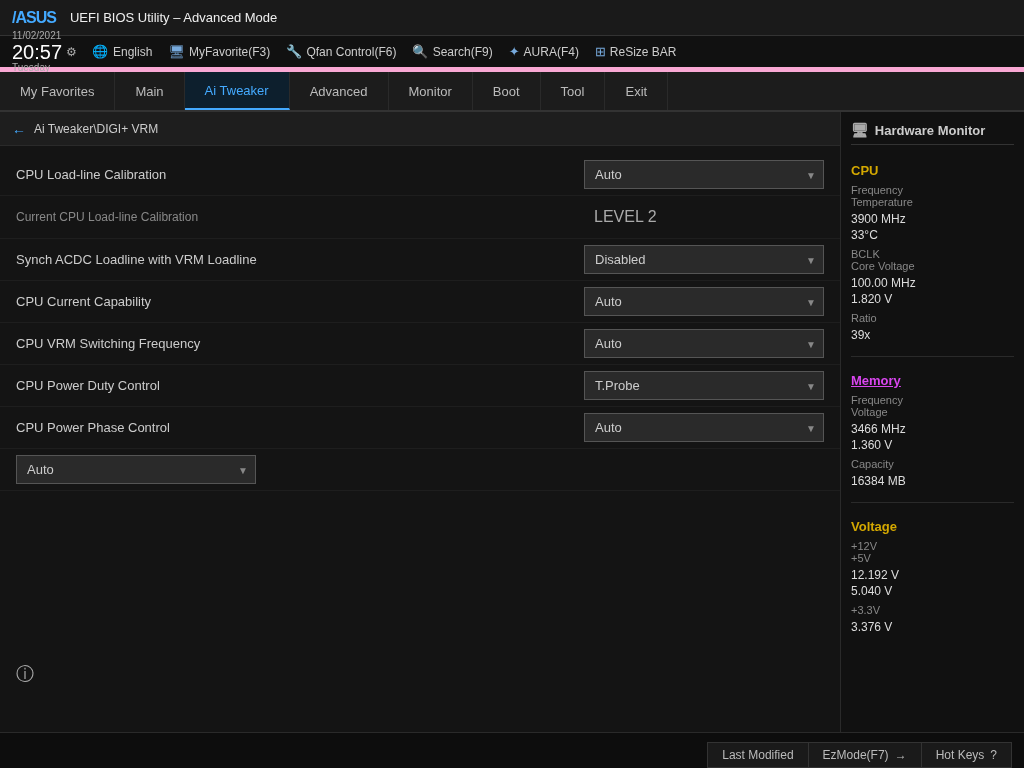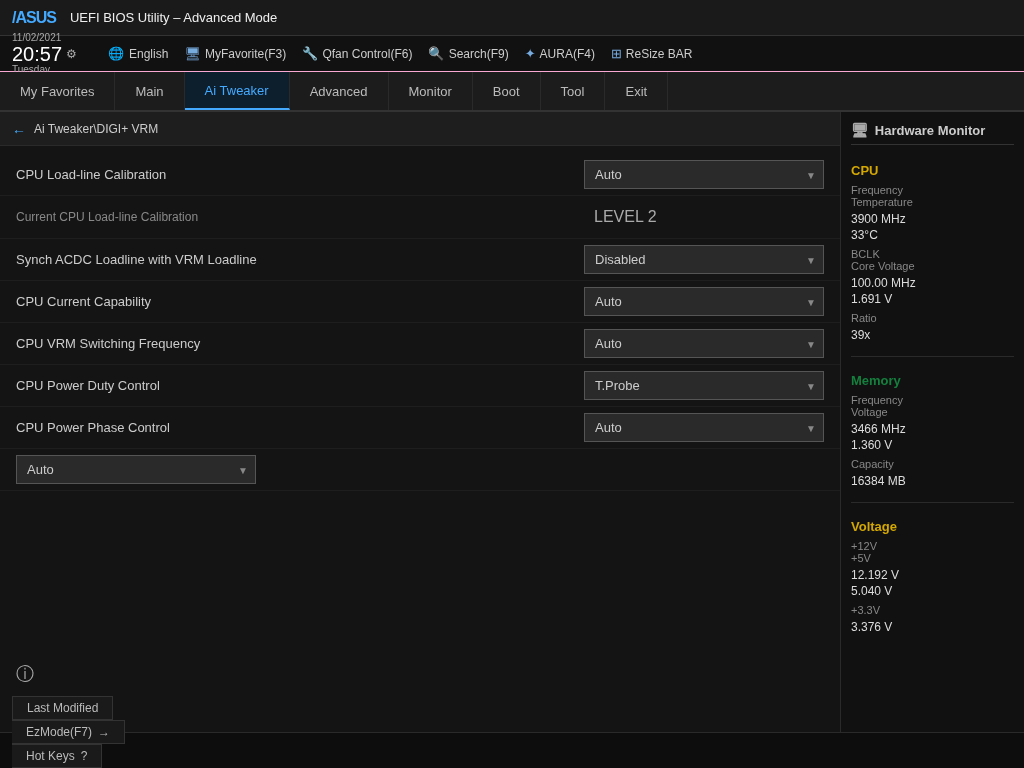--- a/index.html
+++ b/index.html
@@ -52,22 +52,22 @@
       font-weight: normal;
     }
 
     
     .statusbar {
       background: #111;
       height: 36px;
       display: flex;
       align-items: center;
       padding: 0 12px;
-      gap: 16px;
-      border-bottom: 1px solid #f9a8d4;
+      gap: 0;
+      border-bottom: 5px solid #f9a8d4;
       position: relative;
       z-index: 10;
     }
 
     .datetime-block {
       display: flex;
       flex-direction: column;
       margin-right: 16px;
     }
 
@@ -270,21 +270,21 @@
       font-size: 14px;
     }
 
     .section-title {
       color: #d4a800;
       font-size: 13px;
       font-weight: bold;
       margin: 8px 0 6px 0;
     }
 
-    .section-title.memory { color: #15803d; }
+    .section-title.memory { color: #d946ef; text-decoration: underline; }
     .section-title.voltage { color: #d4a800; }
 
     .metric-row {
       display: flex;
       justify-content: space-between;
       margin-bottom: 4px;
       flex-direction: column;
     }
 
     .metric-label {
@@ -302,28 +302,27 @@
       border: none;
       border-top: 1px solid #2a2a2a;
       margin: 8px 0;
     }
 
     
     .footer {
       background: #0d0d0d;
       height: 36px;
       display: flex;
-      align-items: flex-start;
+      align-items: flex-end;
       justify-content: flex-end;
       padding: 0 12px;
       gap: 0;
       border-top: 1px solid #2a2a2a;
       position: relative;
       z-index: 10;
-      flex-direction: column;
     }
 
     .footer-btn {
       padding: 4px 14px;
       border: 1px solid #333;
       background: #1a1a1a;
       color: #bbb;
       font-size: 12px;
       cursor: pointer;
       display: flex;
@@ -552,21 +551,21 @@
       <span class="metric-big">3900 MHz</span>
       <span class="metric-big">33°C</span>
     </div>
 
     <div class="metric-row">
       <span class="metric-label">BCLK</span>
       <span class="metric-label">Core Voltage</span>
     </div>
     <div class="metric-row">
       <span class="metric-big">100.00 MHz</span>
-      <span class="metric-big">1.691 V</span>
+      <span class="metric-big">1.820 V</span>
     </div>
 
     <div class="metric-row">
       <span class="metric-label">Ratio</span>
     </div>
     <div class="metric-row">
       <span class="metric-big">39x</span>
     </div>
 
     <hr class="divider-line">

